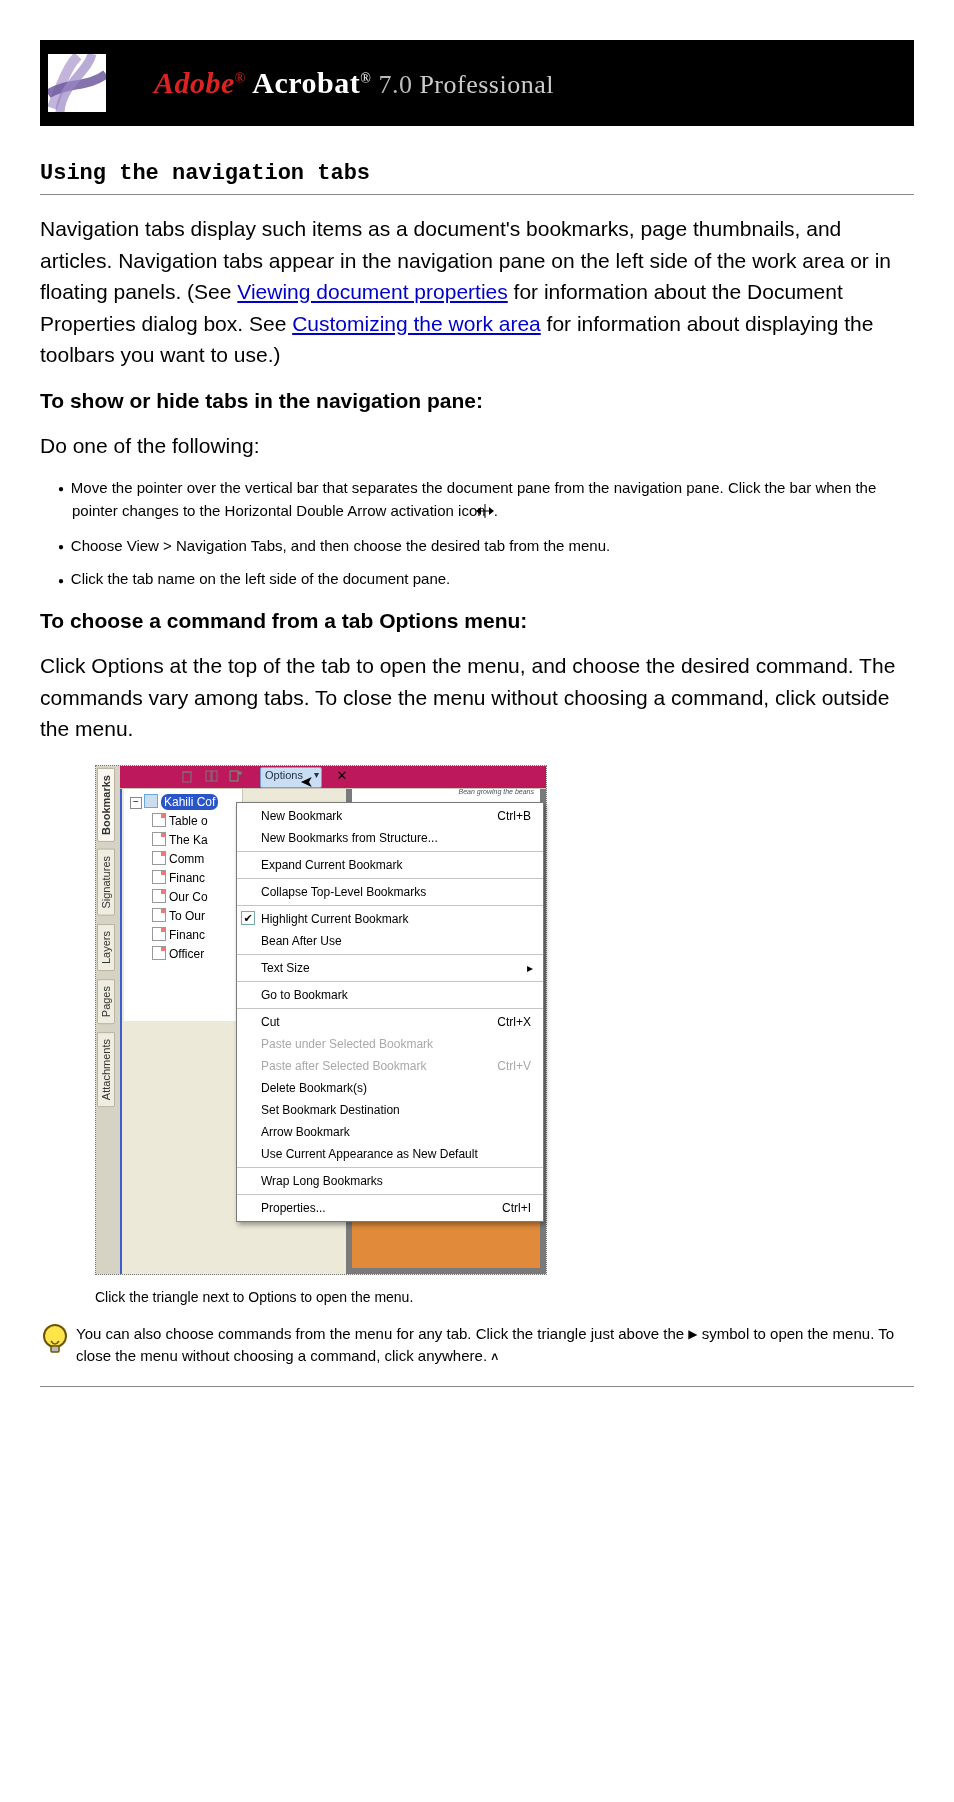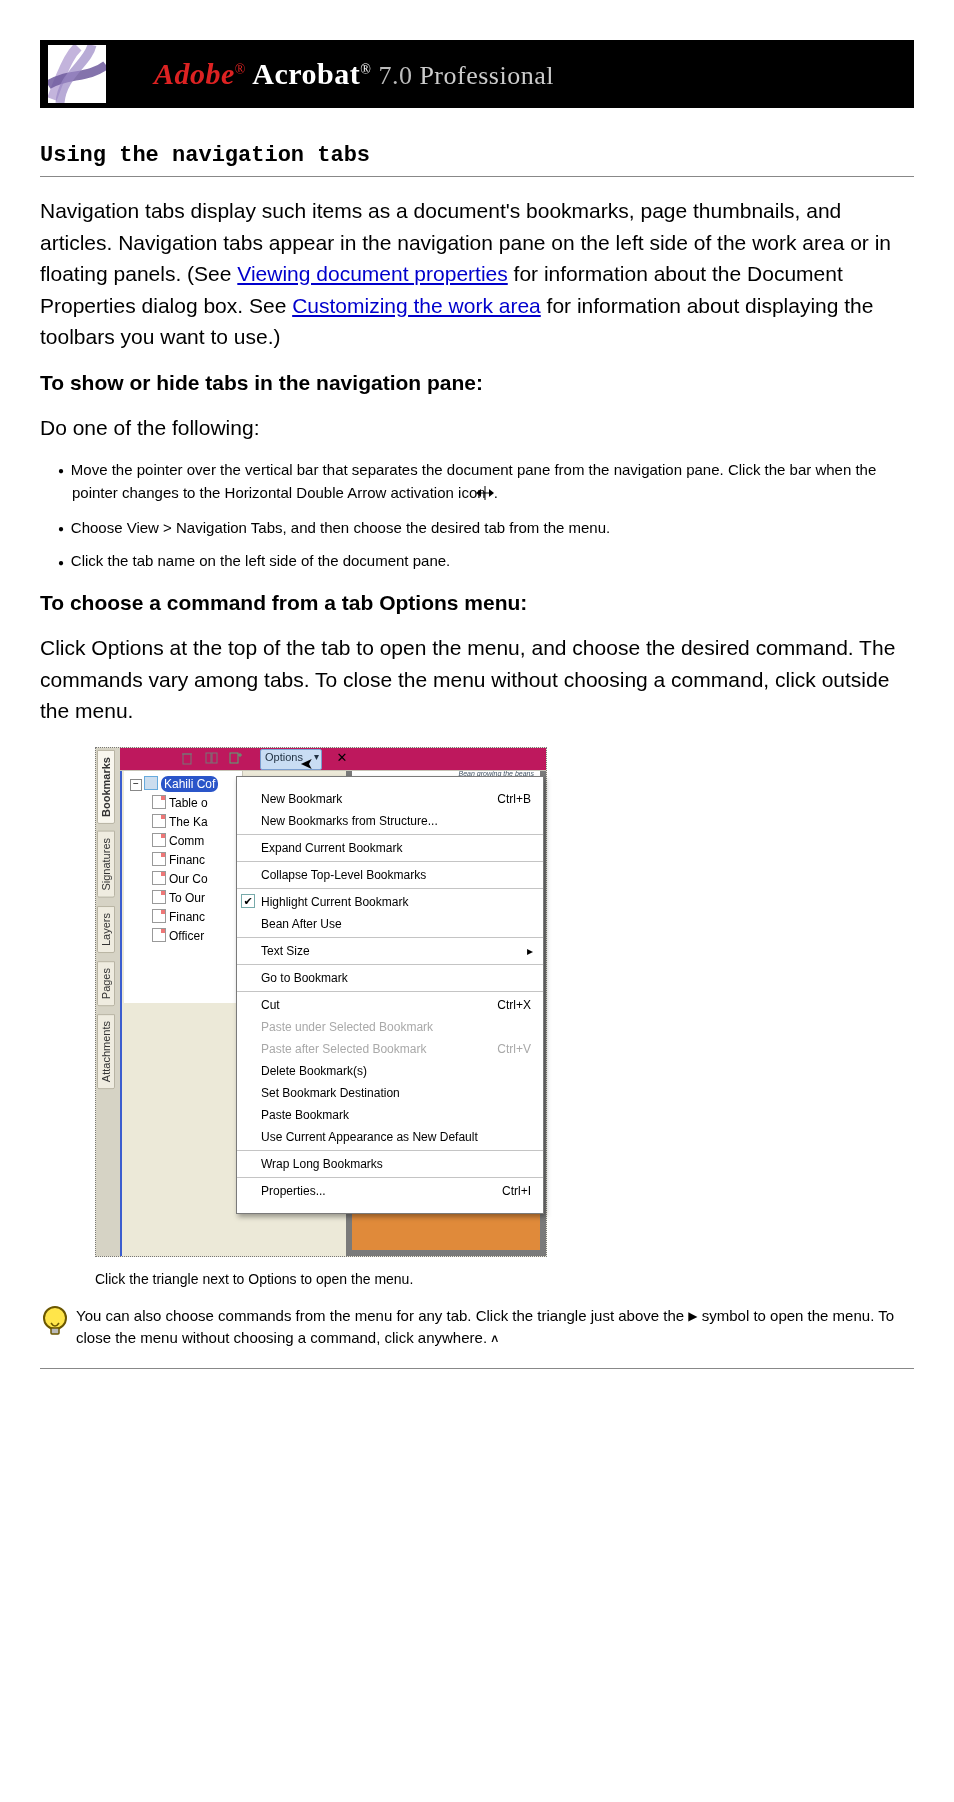--- a/index.html
+++ b/index.html
@@ -7,21 +7,21 @@
     padding: 0;
     font-family: Arial, Helvetica, sans-serif;
     background: #fff;
     width: 954px;
   }
   .page {
     padding: 40px;
   }
   .header-banner {
     width: 100%;
-    height: 68px;
+    height: 86px;
     background: #000;
     display: flex;
     align-items: center;
     position: relative;
   }
   .logo-box {
     width: 58px;
     height: 58px;
     background: #fff;
     margin: 0 8px;
@@ -151,25 +151,25 @@
   .tree .bmicon.pg::after{
     content:""; position:absolute; right:0; top:0; width:4px; height:4px;
     background:#e77; 
   }
   .boxminus {
     display:inline-block; width:10px; height:10px; border:1px solid #888;
     line-height:8px; text-align:center; font-size:10px; margin-right:2px;
     vertical-align:1px;
   }
   .menu {
-    position:absolute; left:140px; top:28px; width:306px;
+    position:absolute; left:140px; top:36px; width:306px;
     background:#fff; border:1px solid #7a7a7a;
     box-shadow: 2px 3px 5px rgba(0,0,0,0.35);
     font-size:12px; color:#000;
-    padding:11px 0;
+    padding:2px 0;
   }
   .menu .mi {
     padding:3px 10px 3px 24px;
     line-height:16px;
     position:relative;
     white-space:nowrap;
   }
   .menu .mi .sc { position:absolute; right:12px; color:#000;}
   .menu .mi.dis { color:#a9a9a9; }
   .menu .mi.dis .sc { color:#a9a9a9; }
@@ -316,21 +316,21 @@
         <div class="sep"></div>
         <div class="mi sub">Text Size</div>
         <div class="sep"></div>
         <div class="mi">Go to Bookmark</div>
         <div class="sep"></div>
         <div class="mi"><span>Cut</span><span class="sc">Ctrl+X</span></div>
         <div class="mi dis">Paste under Selected Bookmark</div>
         <div class="mi dis"><span>Paste after Selected Bookmark</span><span class="sc">Ctrl+V</span></div>
         <div class="mi">Delete Bookmark(s)</div>
         <div class="mi">Set Bookmark Destination</div>
-        <div class="mi">Paste Bookmark</div>
+        <div class="mi">Arrow Bookmark</div>
         <div class="mi">Use Current Appearance as New Default</div>
         <div class="sep"></div>
         <div class="mi">Wrap Long Bookmarks</div>
         <div class="sep"></div>
         <div class="mi"><span>Properties...</span><span class="sc">Ctrl+I</span></div>
      </div>
   </div>
 
   <div class="caption">Click the triangle next to Options to open the menu.</div>
 

